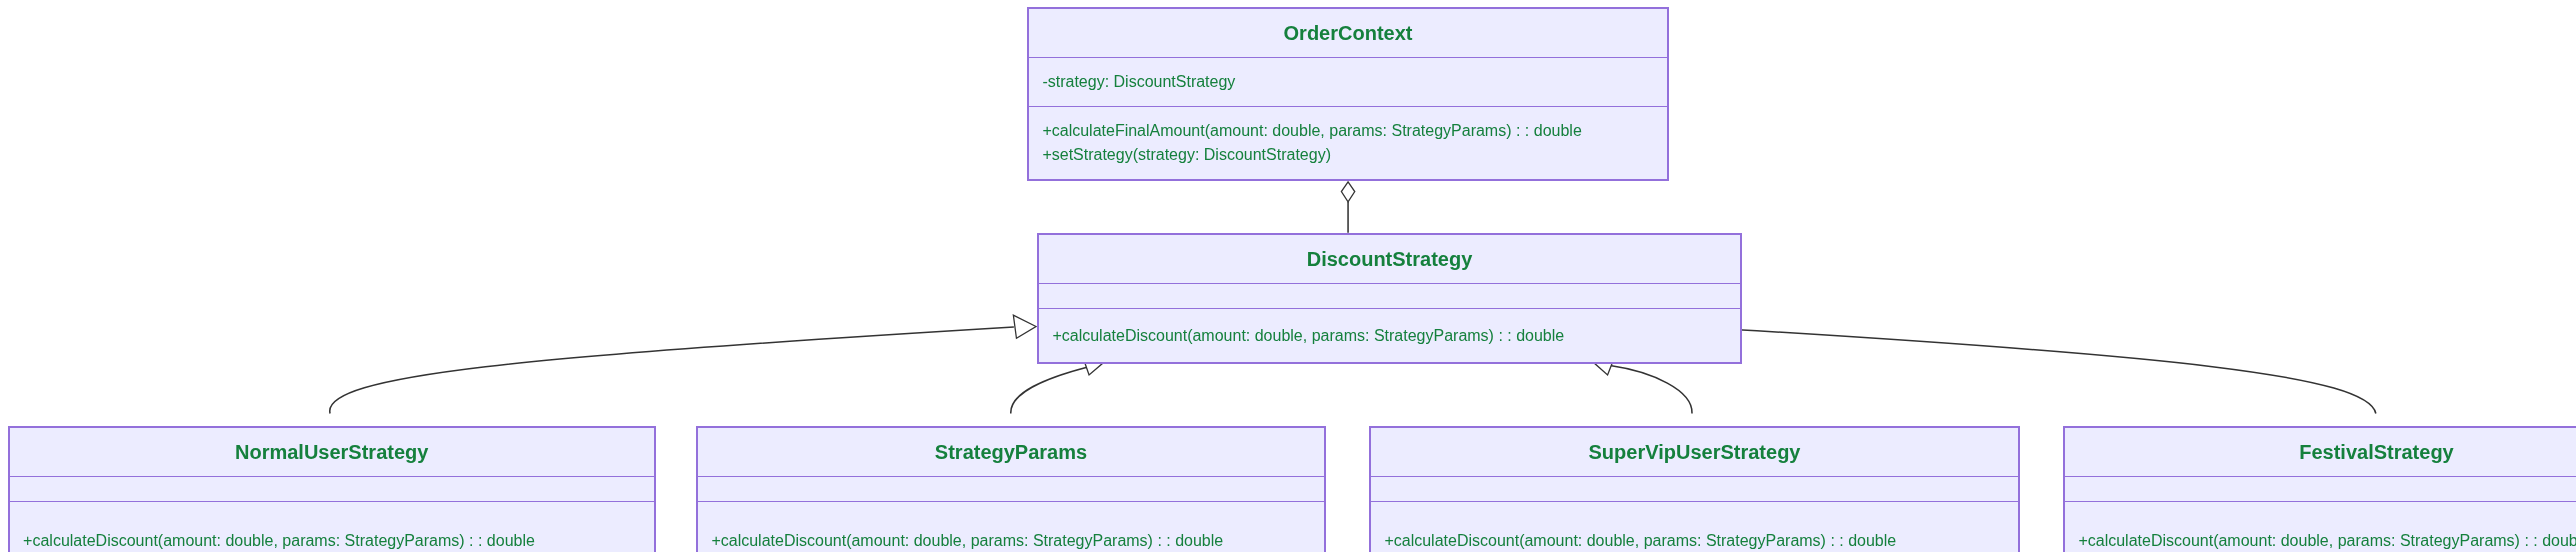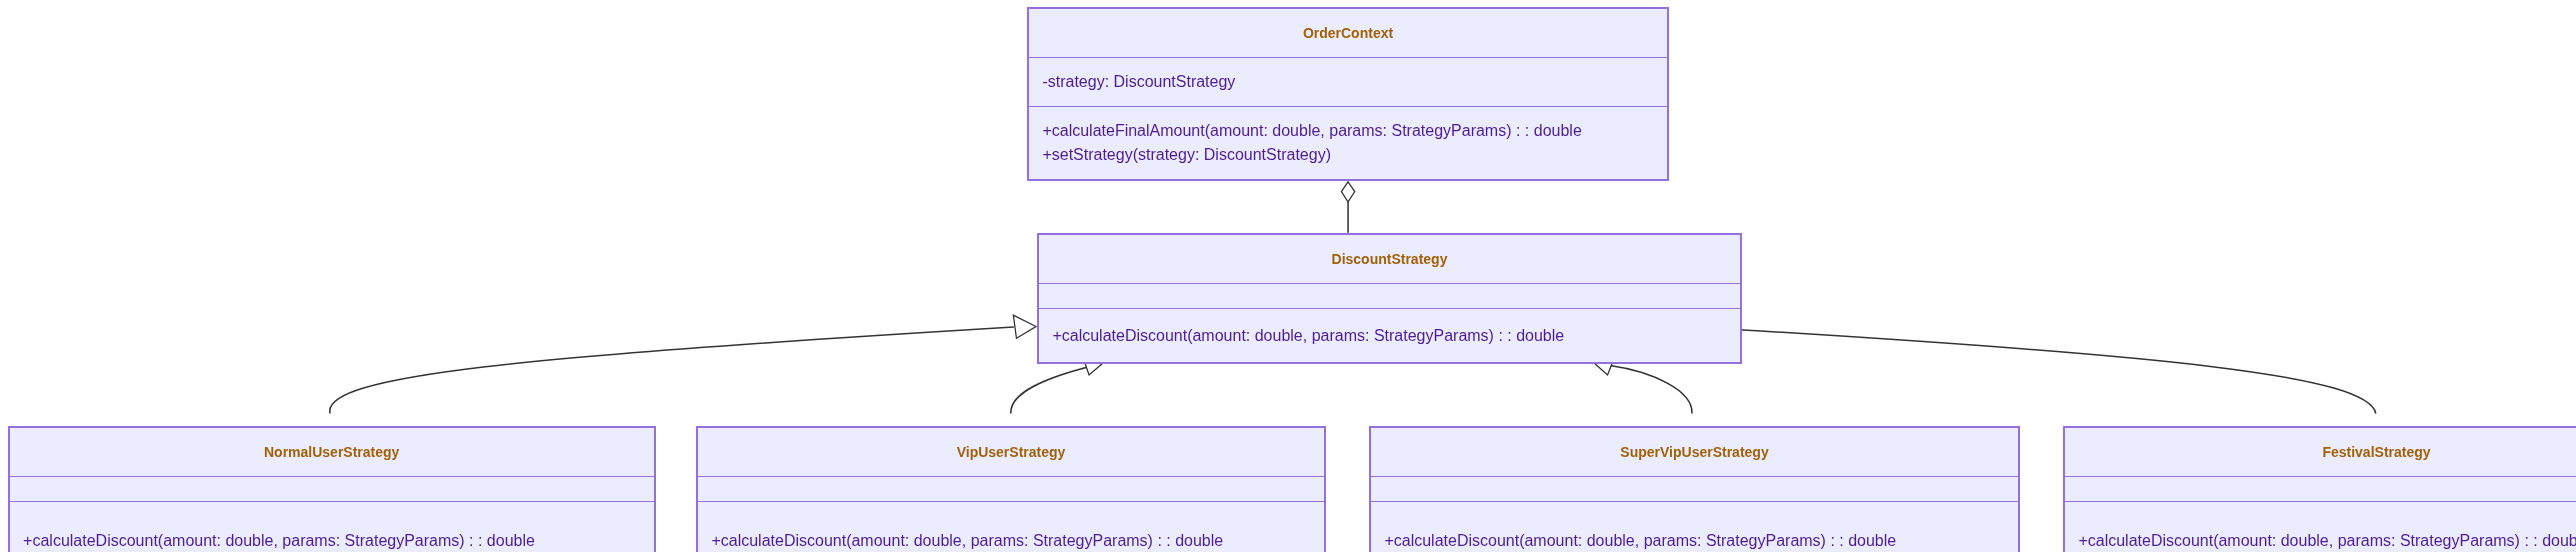--- a/index.html
+++ b/index.html
@@ -26,41 +26,41 @@
     border: 2.1px solid #9370DB;
     display: flex;
     flex-direction: column;
   }
   .uml-title {
     flex: 0 0 auto;
     display: flex;
     align-items: center;
     justify-content: center;
     font-weight: bold;
-    font-size: 14px;
-    color: #a16207;
+    font-size: 20px;
+    color: #15803d;
   }
   .uml-attrs {
     flex: 0 0 auto;
     border-top: 1.5px solid #9370DB;
     display: flex;
     flex-direction: column;
     justify-content: center;
   }
   .uml-methods {
     flex: 1 1 auto;
     border-top: 1.5px solid #9370DB;
     display: flex;
     flex-direction: column;
     justify-content: center;
   }
   .uml-member {
     font-size: 16px;
     line-height: 24px;
-    color: #4c1d95;
+    color: #15803d;
     padding-left: 13.4px;
     white-space: nowrap;
   }
   
   #cls-ordercontext   { left: 1027px; top: 7.2px;  width: 642px; height: 174px; }
   #cls-ordercontext   .uml-title { height: 48px; }
   #cls-ordercontext   .uml-attrs { height: 49px; }
   #cls-discountstrategy { left: 1037px; top: 233px; width: 705px; height: 131px; }
   #cls-discountstrategy .uml-title { height: 48px; }
   #cls-discountstrategy .uml-attrs { height: 25px; }
@@ -126,21 +126,21 @@
 
   <div class="uml-class leaf" id="cls-normaluserstrategy">
     <div class="uml-title">NormalUserStrategy</div>
     <div class="uml-attrs"></div>
     <div class="uml-methods">
       <div class="uml-member">+calculateDiscount(amount: double, params: StrategyParams) : : double</div>
     </div>
   </div>
 
   <div class="uml-class leaf" id="cls-vipuserstrategy">
-    <div class="uml-title">VipUserStrategy</div>
+    <div class="uml-title">StrategyParams</div>
     <div class="uml-attrs"></div>
     <div class="uml-methods">
       <div class="uml-member">+calculateDiscount(amount: double, params: StrategyParams) : : double</div>
     </div>
   </div>
 
   <div class="uml-class leaf" id="cls-supervipuserstrategy">
     <div class="uml-title">SuperVipUserStrategy</div>
     <div class="uml-attrs"></div>
     <div class="uml-methods">

